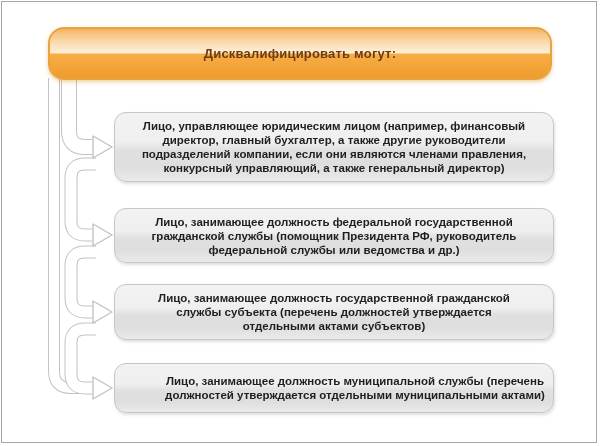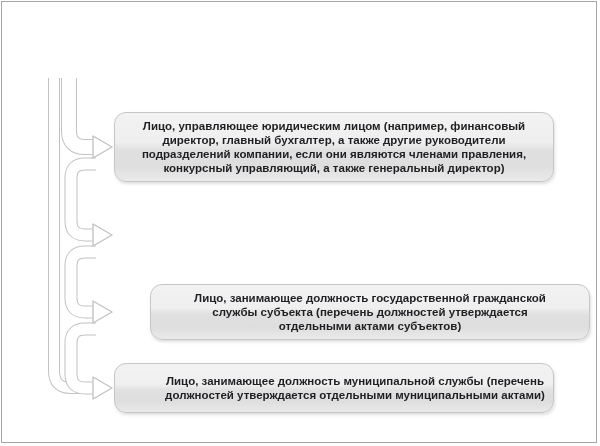--- a/index.html
+++ b/index.html
@@ -49,21 +49,21 @@
     padding:2px 6px;
   }
   .reason-text{
     font-size:11.5px;font-weight:bold;line-height:14px;
     color:var(--box-text,#1f1f23);
     text-align:center;
     white-space:pre-line;
   }
   .box1{top:112px;height:70px;}
   .box2{top:208px;height:55px;}
-  .box3{top:284px;height:56px;margin-left:36px;}
+  .box3{top:284px;height:56px;}
   .box4{top:363px;height:50px;padding-left:48px;}
 </style>
 </head>
 <body>
 
 <div class="canvas">
 
   <svg class="connector-svg" viewBox="0 0 600 446" xmlns="http://www.w3.org/2000/svg">
 
     <g>
@@ -90,28 +90,36 @@
       <path d="M 96 329 L 85 329 Q 71 329 71 343 L 71 374 Q 71 388 85 388 L 92 388" fill="none" stroke="#c2c2c2" stroke-width="13"></path>
       <path d="M 96 329 L 85 329 Q 71 329 71 343 L 71 374 Q 71 388 85 388 L 92 388" fill="none" stroke="#ffffff" stroke-width="11"></path>
     </g>
 
     <polygon points="93,136 93,158 112,147" fill="#ffffff" stroke="#c2c2c2" stroke-width="1.4" stroke-linejoin="round"></polygon>
     <polygon points="93,224 93,246 112,235" fill="#ffffff" stroke="#c2c2c2" stroke-width="1.4" stroke-linejoin="round"></polygon>
     <polygon points="93,301 93,323 112,312" fill="#ffffff" stroke="#c2c2c2" stroke-width="1.4" stroke-linejoin="round"></polygon>
     <polygon points="93,377 93,399 112,388" fill="#ffffff" stroke="#c2c2c2" stroke-width="1.4" stroke-linejoin="round"></polygon>
   </svg>
 
+  <div class="header-banner">
+    <span class="header-label">Дисквалифицировать могут:</span>
+  </div>
 
   <div class="reason-box box1">
     <span class="reason-text">Лицо, управляющее юридическим лицом (например, финансовый
 директор, главный бухгалтер, а также другие руководители
 подразделений компании, если они являются членами правления,
 конкурсный управляющий, а также генеральный директор)</span>
   </div>
 
+  <div class="reason-box box2">
+    <span class="reason-text">Лицо, занимающее должность федеральной государственной
+гражданской службы (помощник Президента РФ, руководитель
+федеральной службы или ведомства и др.)</span>
+  </div>
 
   <div class="reason-box box3">
     <span class="reason-text">Лицо, занимающее должность государственной гражданской
 службы субъекта (перечень должностей утверждается
 отдельными актами субъектов)</span>
   </div>
 
   <div class="reason-box box4">
     <span class="reason-text">Лицо, занимающее должность муниципальной службы (перечень
 должностей утверждается отдельными муниципальными актами)</span>

